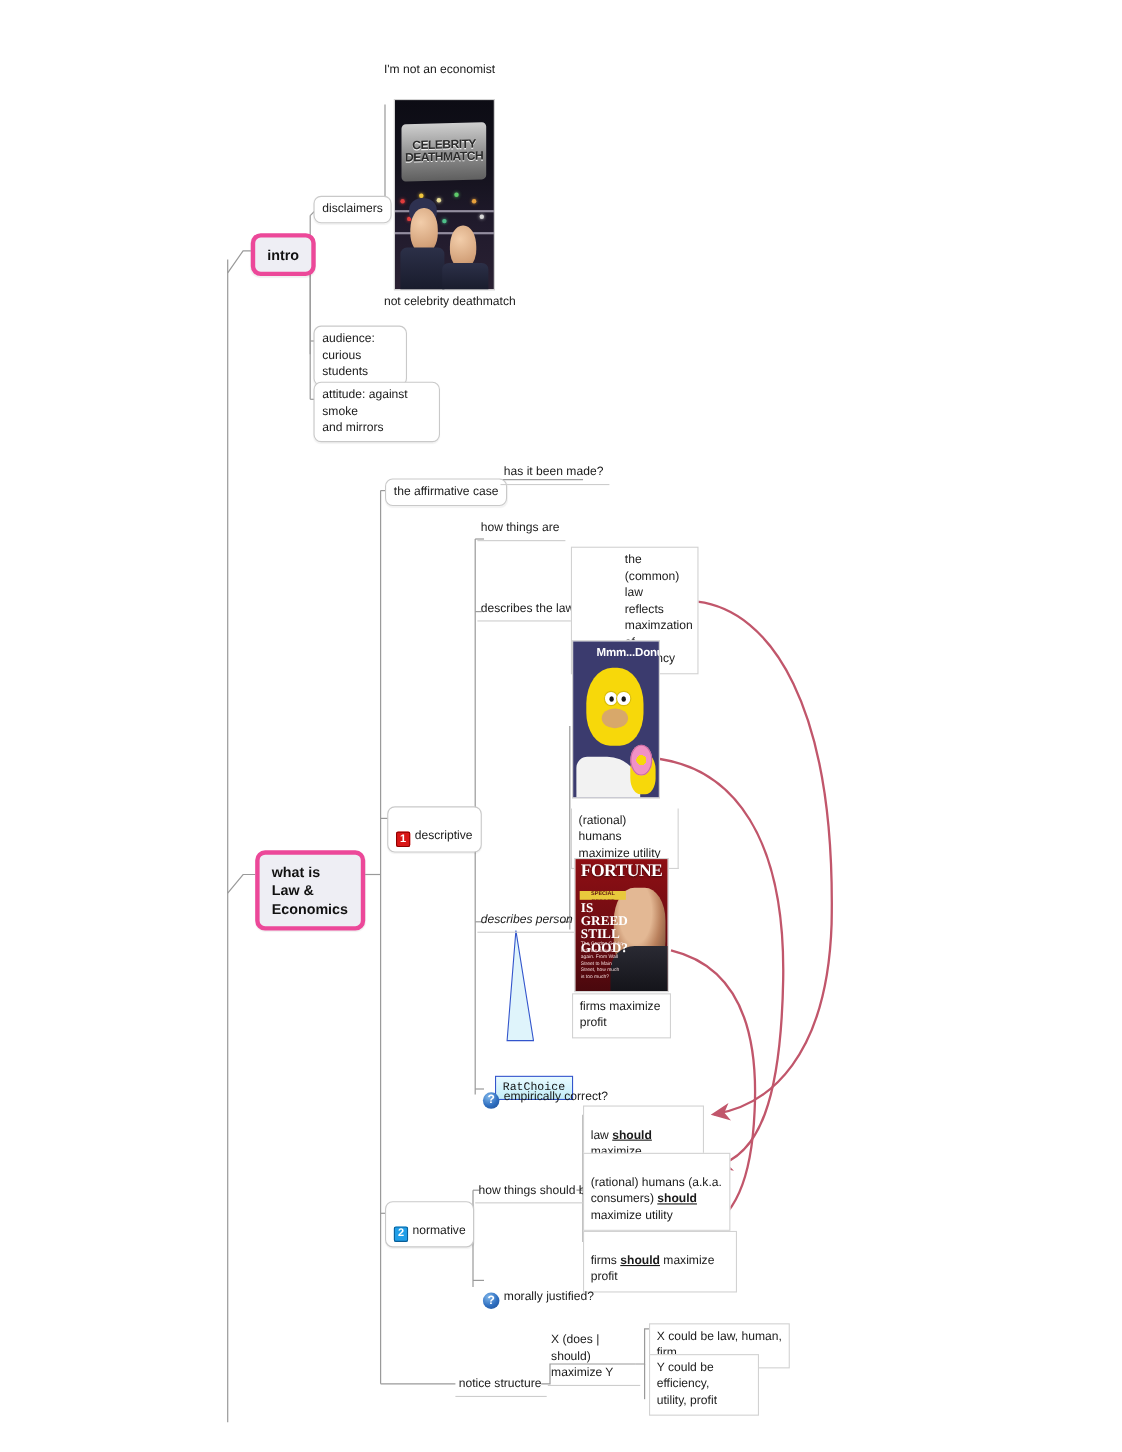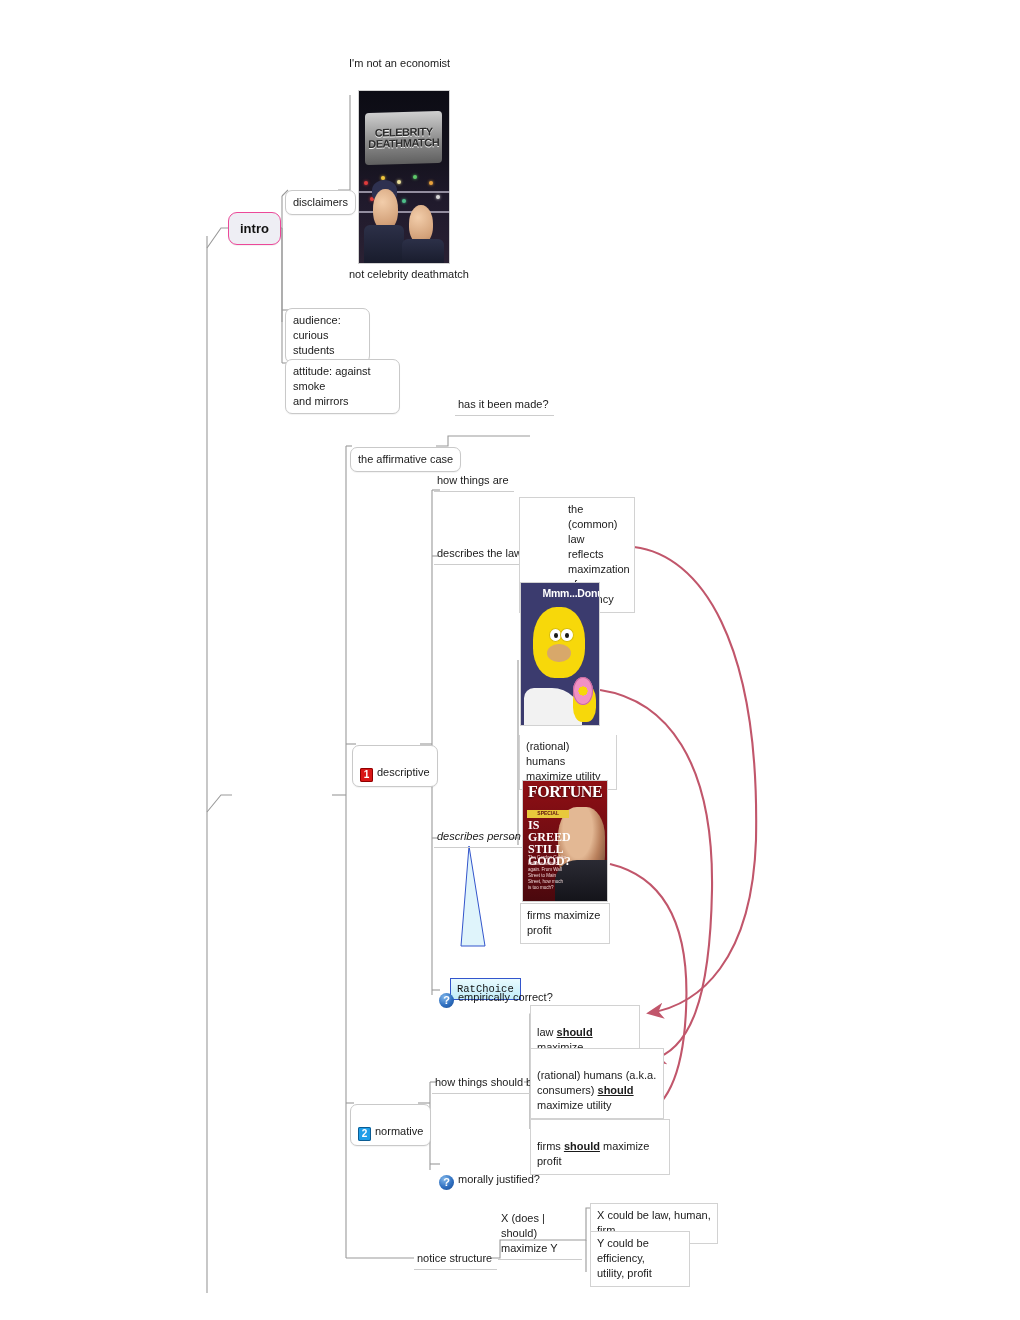--- a/index.html
+++ b/index.html
@@ -36,37 +36,36 @@
     position: absolute;
     box-sizing: border-box;
     font-size: 11px;
     line-height: 15px;
     color: #1a1a1a;
     white-space: pre-line;
   }
   
   .topic-main {
     background: #eeeef4;
-    border: 1px solid #ec4899;
+    border: 4px solid #ec4899;
     border-radius: 9px;
     font-weight: bold;
     font-size: 13px;
     line-height: 17px;
     padding: 7px 11px;
     color: #111;
     box-shadow: 0 1px 1px rgba(0,0,0,0.06);
   }
   
   .topic-box {
     background: #ffffff;
     border: 1px solid #c9c9c9;
     border-radius: 7px;
     padding: 4px 7px;
     box-shadow: 0 1px 1px rgba(0,0,0,0.05);
-    margin-top: 12px;
   }
   
   .topic-underline {
     background: transparent;
     border: none;
     border-bottom: 1px solid #cdcdcd;
     padding: 2px 5px 3px 3px;
   }
   .topic-plain {
     background: transparent;
@@ -332,24 +331,26 @@
   </div>
 
   <div class="cap" style="left:349px; top:267px;">not celebrity deathmatch</div>
 
   <div class="node topic-box" style="left:285px; top:296px; width:85px;">audience: curious
 students</div>
 
   <div class="node topic-box" style="left:285px; top:347px; width:115px;">attitude:  against smoke
 and mirrors</div>
 
+  <div class="node topic-main" style="left:232px; top:773px; width:100px;">what is Law &amp;
+Economics</div>
 
   <div class="node topic-box" style="left:350px; top:435px;">the affirmative case</div>
 
-  <div class="node topic-underline" style="left:455px; top:395px;">has it been made?</div>
+  <div class="node topic-underline" style="left:455px; top:420px;">has it been made?</div>
 
   <div class="node topic-box" style="left:352px; top:733px;">
     <span class="badge red">1</span><span>descriptive</span>
   </div>
 
   <div class="node topic-underline" style="left:434px; top:471px;">how things are</div>
 
   <div class="node topic-underline" style="left:434px; top:544px;">describes the law</div>
 
   <div class="node topic-card" style="left:519px; top:497px; width:116px;padding-left:48px;">the (common) law

